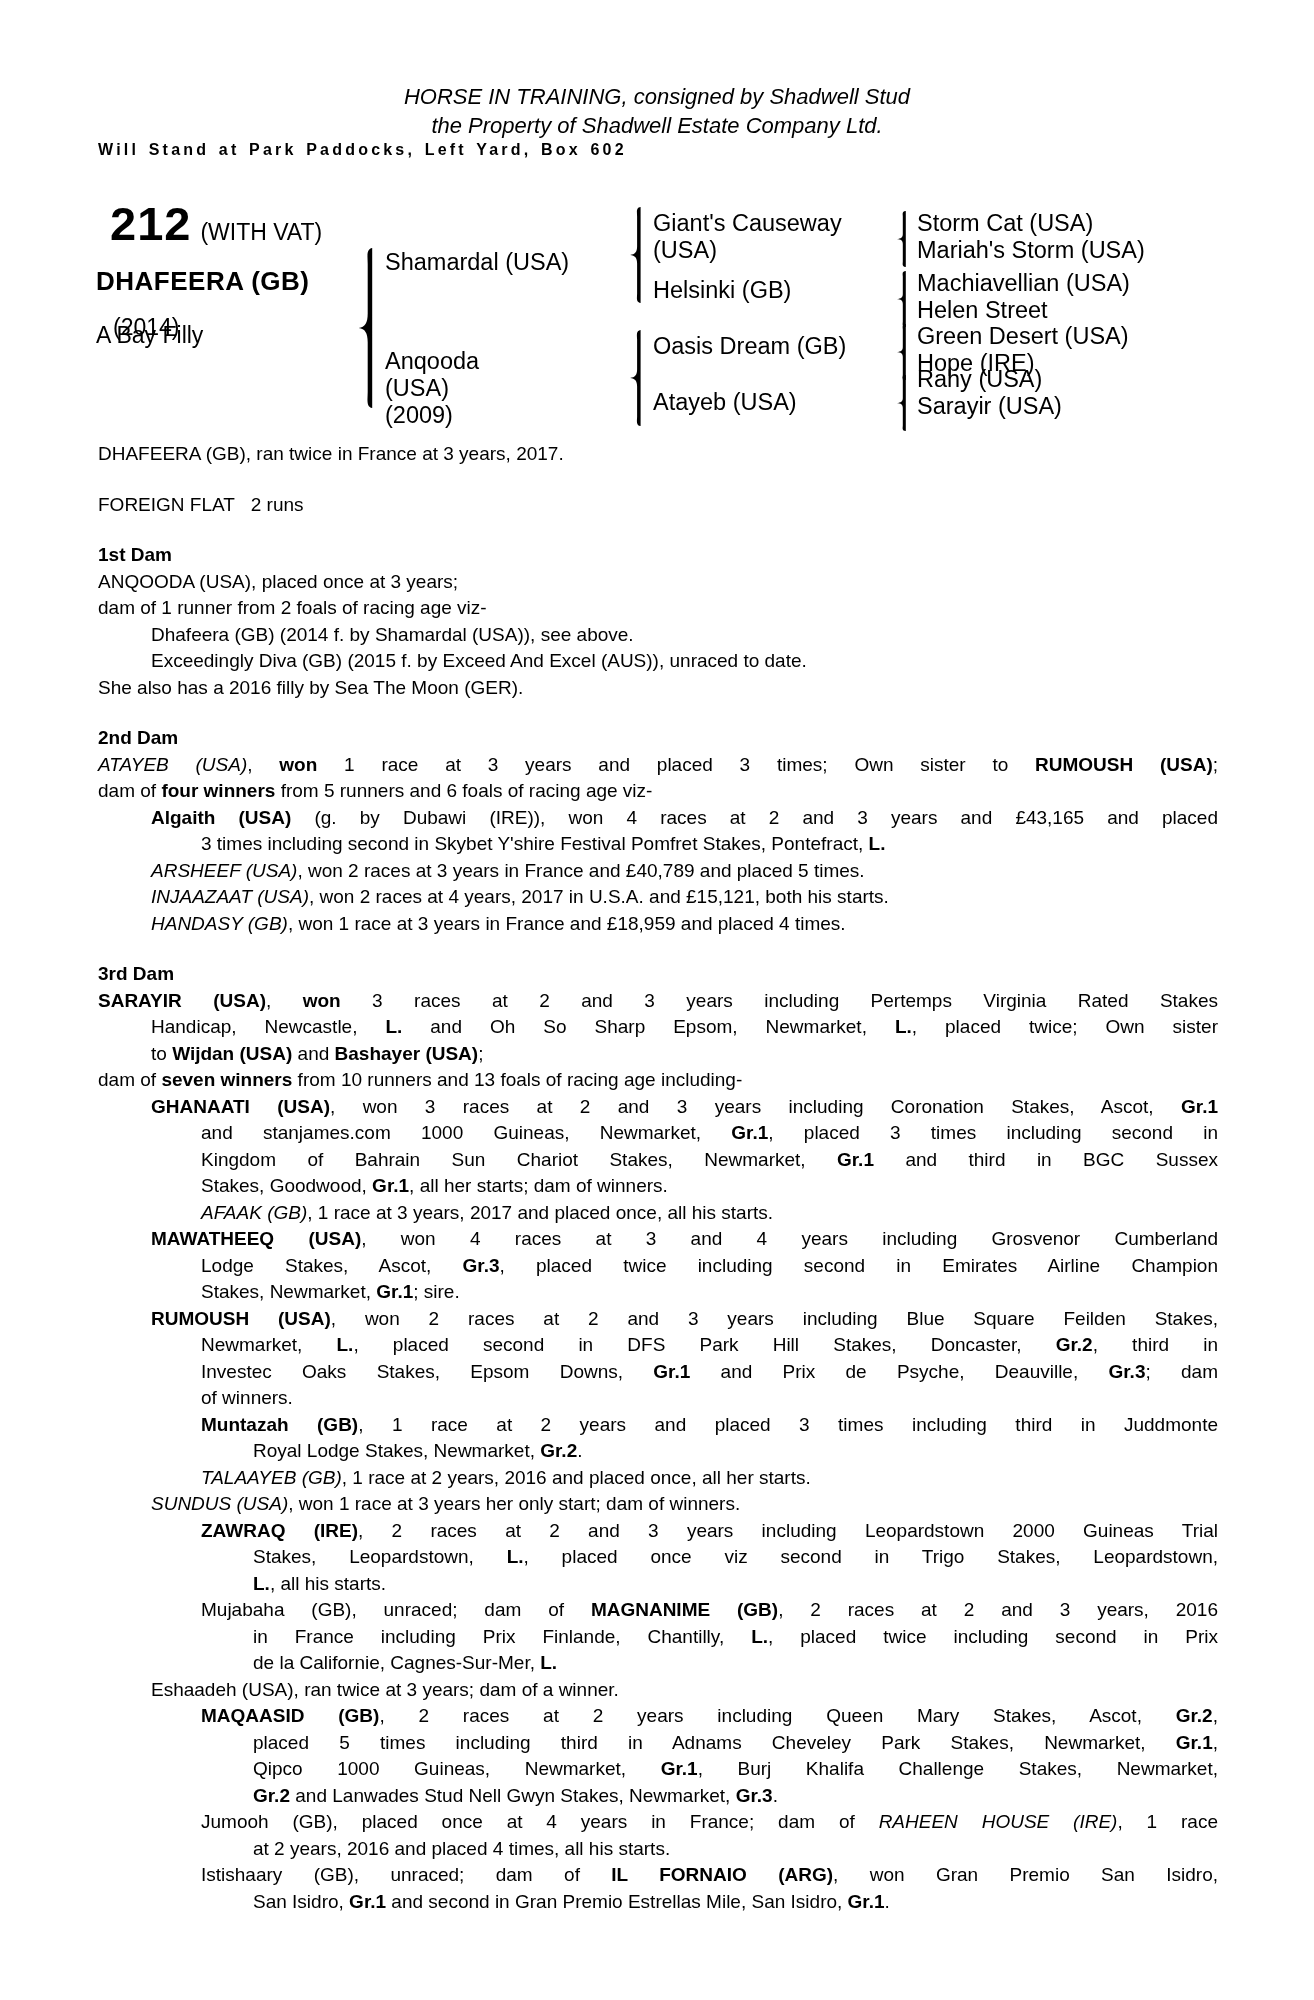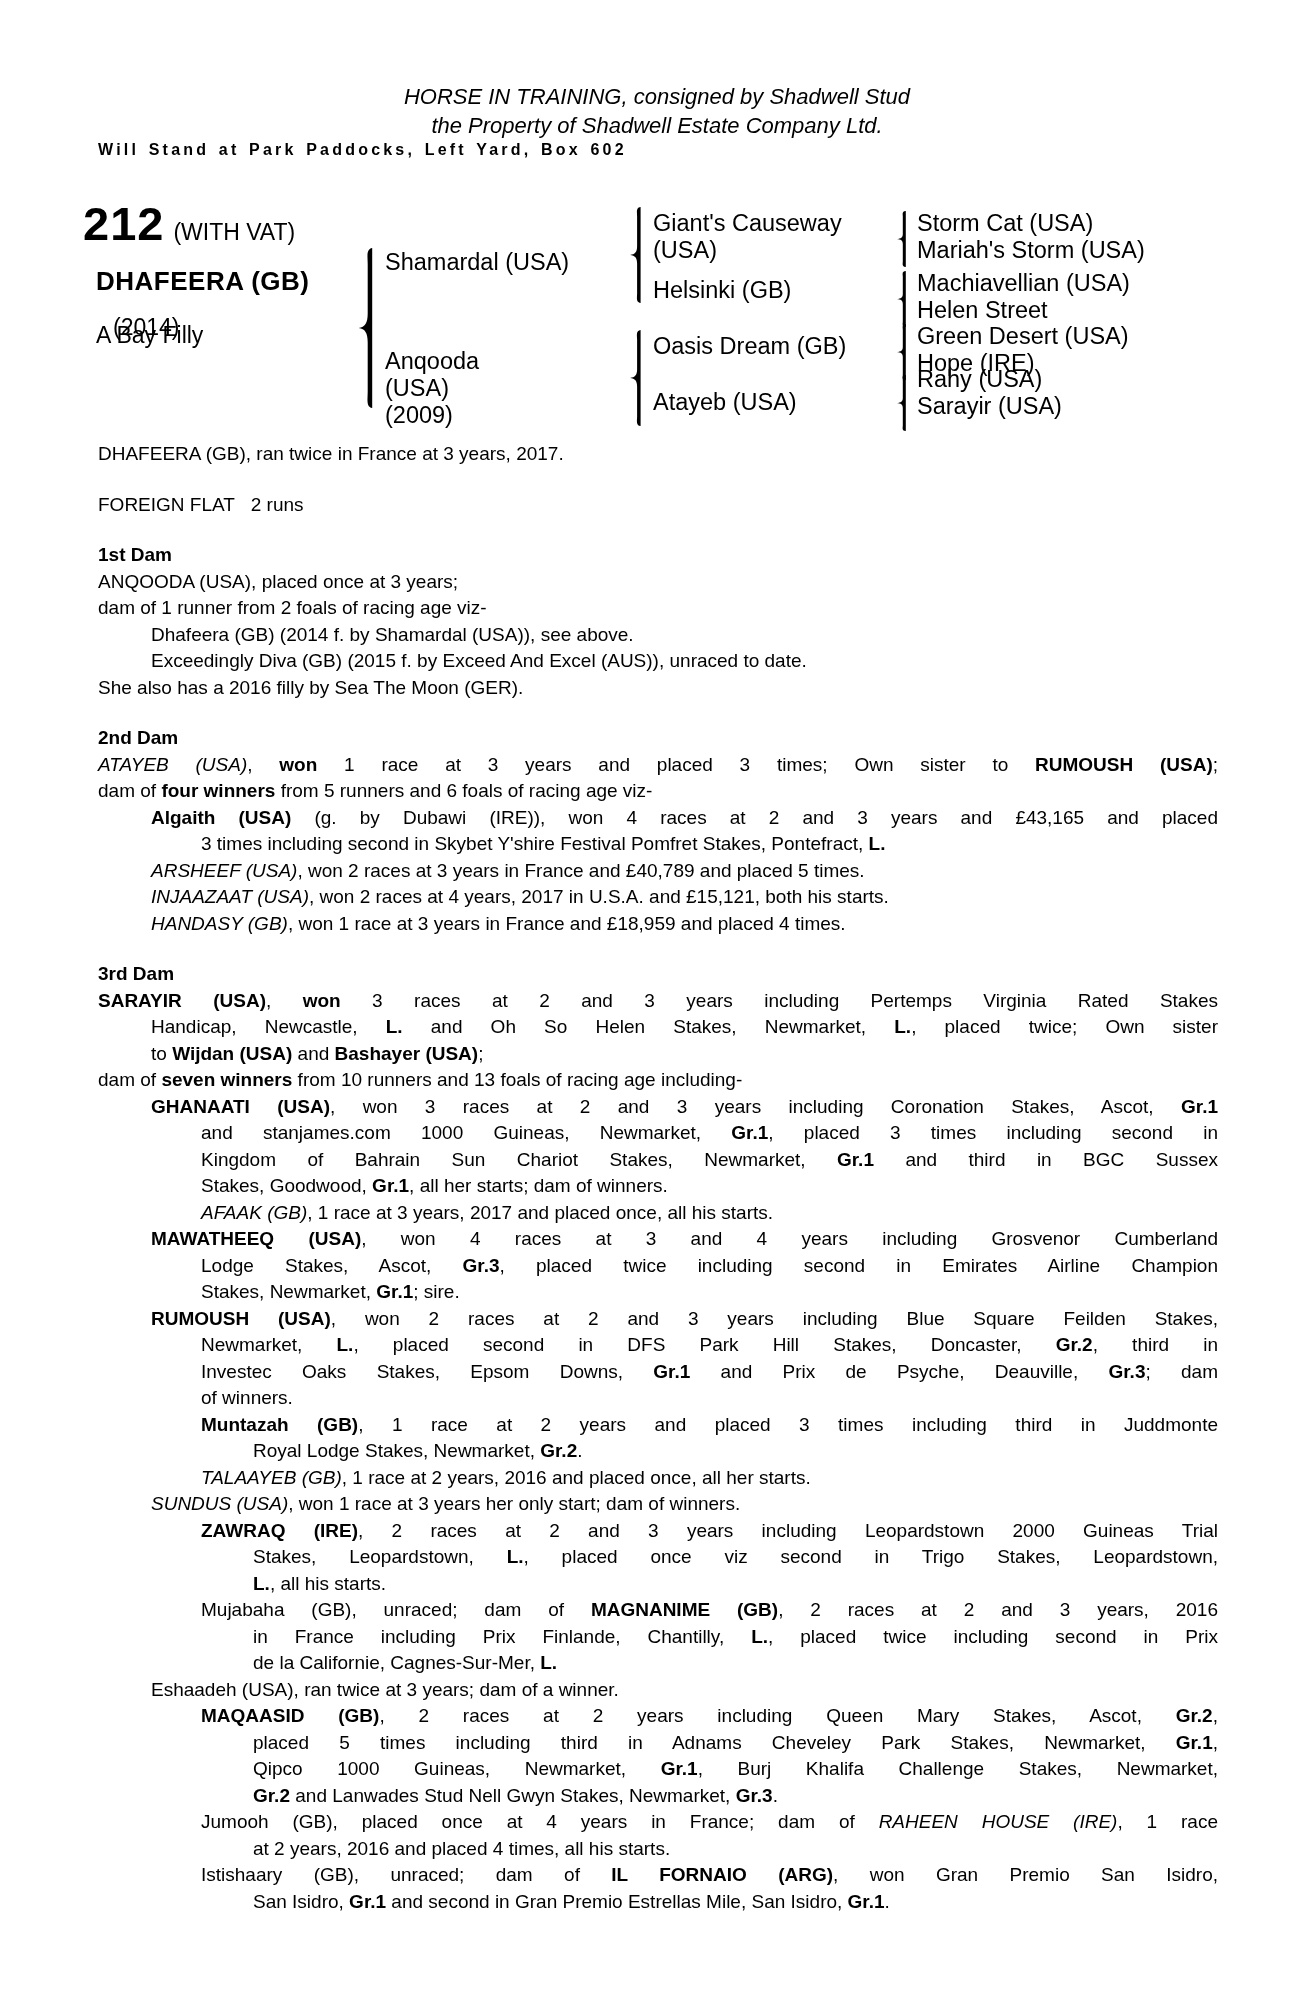--- a/index.html
+++ b/index.html
@@ -13,21 +13,21 @@
     position:absolute;left:0;width:100%;text-align:center;
     font-style:italic;font-size:22px;line-height:29px;white-space:nowrap;
   }
   .hdr1{top:82px;}
   .hdr2{top:111px;}
   .stand{
     position:absolute;left:98px;top:141px;font-size:16px;font-weight:bold;
     letter-spacing:3.2px;word-spacing:2px;white-space:nowrap;
   }
   
-  .lotline{position:absolute;left:83px;top:200px;white-space:nowrap;}
+  .lotline{position:absolute;left:110px;top:200px;white-space:nowrap;}
   .lot-no{font-size:47px;font-weight:bold;line-height:47px;letter-spacing:1px;}
   .lot-vat{font-size:23px;margin-left:9px;}
   .horse-name{position:absolute;left:96px;top:266px;font-size:26px;font-weight:bold;letter-spacing:.5px;white-space:nowrap;}
   .horse-year{position:absolute;left:96px;top:314px;font-size:23px;margin-left:17px;}
   .horse-desc{position:absolute;left:96px;top:322px;font-size:23px;}
   
   .ped{position:absolute;left:0;top:0;font-size:23.5px;line-height:27px;}
   .ped .sire{position:absolute;left:385px;top:249px;white-space:nowrap;}
   .ped .dam{position:absolute;left:385px;top:348px;}
   .ped .gp1{position:absolute;left:653px;top:210px;width:240px;}
@@ -144,21 +144,21 @@
       <div class="ln i0 just"><span class="i">ATAYEB (USA)</span><span>, </span><span class="b">won</span><span> 1 race at 3 years and placed 3 times; Own sister to </span><span class="b">RUMOUSH (USA)</span><span>;</span></div>
       <div class="ln i0"><span>dam of </span><span class="b">four winners</span><span> from 5 runners and 6 foals of racing age viz-</span></div>
       <div class="ln i1 just"><span class="b">Algaith (USA)</span><span> (g. by Dubawi (IRE)), won 4 races at 2 and 3 years and £43,165 and placed</span></div>
       <div class="ln i2"><span>3 times including second in Skybet Y'shire Festival Pomfret Stakes, Pontefract, </span><span class="b">L.</span></div>
       <div class="ln i1"><span class="i">ARSHEEF (USA)</span><span>, won 2 races at 3 years in France and £40,789 and placed 5 times.</span></div>
       <div class="ln i1"><span class="i">INJAAZAAT (USA)</span><span>, won 2 races at 4 years, 2017 in U.S.A. and £15,121, both his starts.</span></div>
       <div class="ln i1"><span class="i">HANDASY (GB)</span><span>, won 1 race at 3 years in France and £18,959 and placed 4 times.</span></div>
       <div class="gap"></div>
       <div class="ln i0 hd"><span>3rd Dam</span></div>
       <div class="ln i0 just"><span class="b">SARAYIR (USA)</span><span>, </span><span class="b">won</span><span> 3 races at 2 and 3 years including Pertemps Virginia Rated Stakes</span></div>
-      <div class="ln i1 just"><span>Handicap, Newcastle, </span><span class="b">L.</span><span> and Oh So Helen Stakes, Newmarket, </span><span class="b">L.</span><span>, placed twice; Own sister</span></div>
+      <div class="ln i1 just"><span>Handicap, Newcastle, </span><span class="b">L.</span><span> and Oh So Sharp Epsom, Newmarket, </span><span class="b">L.</span><span>, placed twice; Own sister</span></div>
       <div class="ln i1"><span>to </span><span class="b">Wijdan (USA)</span><span> and </span><span class="b">Bashayer (USA)</span><span>;</span></div>
       <div class="ln i0"><span>dam of </span><span class="b">seven winners</span><span> from 10 runners and 13 foals of racing age including-</span></div>
       <div class="ln i1 just"><span class="b">GHANAATI (USA)</span><span>, won 3 races at 2 and 3 years including Coronation Stakes, Ascot, </span><span class="b">Gr.1</span></div>
       <div class="ln i2 just"><span>and stanjames.com 1000 Guineas, Newmarket, </span><span class="b">Gr.1</span><span>, placed 3 times including second in</span></div>
       <div class="ln i2 just"><span>Kingdom of Bahrain Sun Chariot Stakes, Newmarket, </span><span class="b">Gr.1</span><span> and third in BGC Sussex</span></div>
       <div class="ln i2"><span>Stakes, Goodwood, </span><span class="b">Gr.1</span><span>, all her starts; dam of winners.</span></div>
       <div class="ln i2"><span class="i">AFAAK (GB)</span><span>, 1 race at 3 years, 2017 and placed once, all his starts.</span></div>
       <div class="ln i1 just"><span class="b">MAWATHEEQ (USA)</span><span>, won 4 races at 3 and 4 years including Grosvenor Cumberland</span></div>
       <div class="ln i2 just"><span>Lodge Stakes, Ascot, </span><span class="b">Gr.3</span><span>, placed twice including second in Emirates Airline Champion</span></div>
       <div class="ln i2"><span>Stakes, Newmarket, </span><span class="b">Gr.1</span><span>; sire.</span></div>

